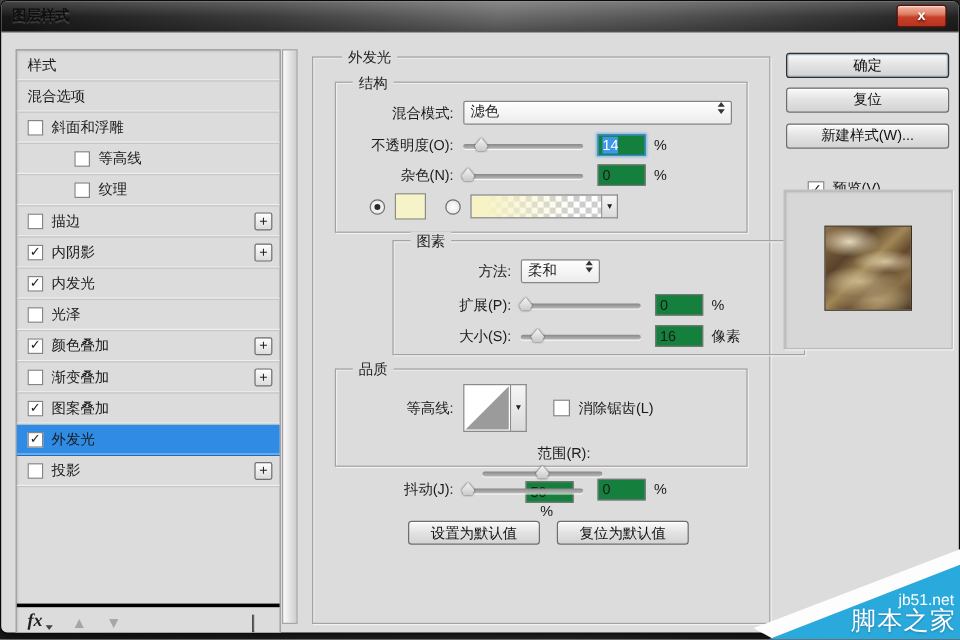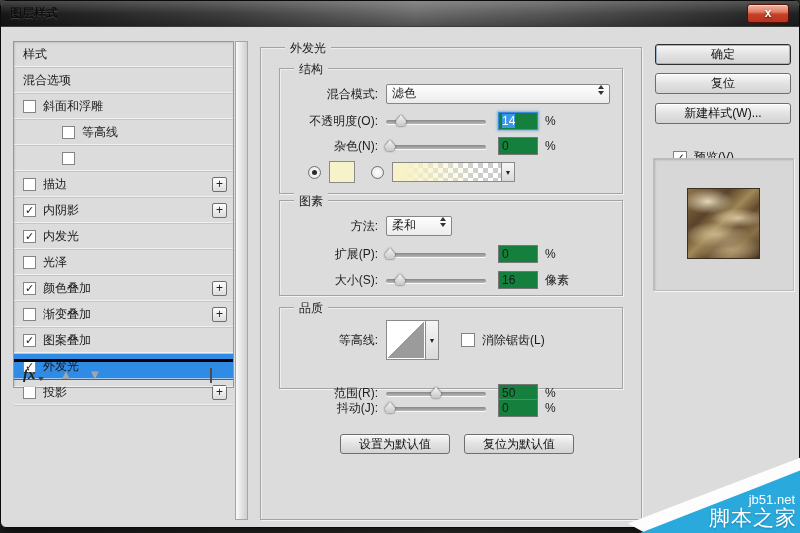--- a/index.html
+++ b/index.html
@@ -31,21 +31,21 @@
     background:linear-gradient(#f2b5a4 0%,#e07f64 40%,#c6402a 55%,#b8331e 100%);
     border:1px solid #55100a; border-radius:3px;
     color:#fff; font-weight:bold; font-size:12px; line-height:16px; text-align:center;
     text-shadow:0 1px 2px rgba(0,0,0,.6); box-shadow:inset 0 1px 0 rgba(255,255,255,.5);
     cursor:pointer;
   }
   .content { position:absolute; left:0; top:26px; right:0; bottom:0; }
 
   
   .sidebar {
-    position:absolute; left:12px; top:14px; width:221px; height:347px;
+    position:absolute; left:12px; top:14px; width:221px; height:491px;
     background:#dcdcdc; border:1px solid #979797;
     box-shadow:inset 1px 1px 2px rgba(0,0,0,.12);
   }
   .srow {
     height:26px; display:flex; align-items:center; padding-left:9px;
     border-bottom:1px solid #c6c6c6; box-shadow:inset 0 -1px 0 rgba(255,255,255,.55);
     cursor:pointer;
   }
   .srow.indent { padding-left:48px; }
   .srow.selected { background:#2f8be4; border-bottom-color:#1f6cc0; }
@@ -83,21 +83,21 @@
   }
 
   
   .groupbox { border:1px solid #a3a3a3; box-shadow:1px 1px 0 rgba(255,255,255,.65), inset 1px 1px 0 rgba(255,255,255,.5); position:absolute; }
   .grouplabel { position:absolute; top:-8px; background:#dcdcdc; padding:0 5px; color:#1c1c1c; }
   .mainpanel { left:259px; top:20px; width:382px; height:473px; }
   .mainpanel > .grouplabel { left:24px; }
   .innerbox { left:18px; width:344px; }
   .innerbox > .grouplabel { left:14px; }
   .box-structure { top:20px; height:126px; }
-  .box-elements  { top:152px; height:96px; }
+  .box-elements  { top:152px; height:96px;margin-left:48px; }
   .box-quality   { top:259px; height:82px; }
 
   .frow { position:absolute; left:10px; right:8px; height:22px; display:flex; align-items:center; }
   .flabel { width:88px; text-align:right; margin-right:8px; flex:0 0 auto; color:#1c1c1c; }
 
   .dropdown {
     height:20px; border:1px solid #868686; border-radius:2px;
     background:linear-gradient(#fefefe,#ececec);
     display:flex; align-items:flex-start; padding:0 5px; cursor:pointer;
   }
@@ -211,20 +211,21 @@
           <div class="srow">
             <span class="cb"></span>
             <span class="slabel">斜面和浮雕</span>
           </div>
           <div class="srow indent">
             <span class="cb"></span>
             <span class="slabel">等高线</span>
           </div>
           <div class="srow indent">
             <span class="cb"></span>
+            <span class="slabel">纹理</span>
           </div>
           <div class="srow">
             <span class="cb"></span>
             <span class="slabel">描边</span>
             <span class="plus">+</span>
           </div>
           <div class="srow">
             <span class="cb on">✓</span>
             <span class="slabel">内阴影</span>
             <span class="plus">+</span>
@@ -374,21 +375,21 @@
         <span class="grouplabel">品质</span>
 
         <div class="frow" style="top:10px; height:44px;">
           <span class="flabel">等高线:</span>
           <span class="contour-thumb"></span>
           <span class="dd-arrow-btn dd-arrow-tall">▼</span>
           <span class="cbx" style="margin-left:22px;"></span>
           <span class="cbx-label">消除锯齿(L)</span>
         </div>
 
-        <div class="frow" style="top:74px;">
+        <div class="frow" style="top:62px;flex-direction:column;">
           <span class="flabel">范围(R):</span>
           <div class="slider">
             <span class="track"></span>
             <span class="thumbwrap" style="left: 50%;">
                 <span class="thumb"></span>
               </span>
           </div>
           <div class="numinput">
               <span class="val">50</span>
             </div>

